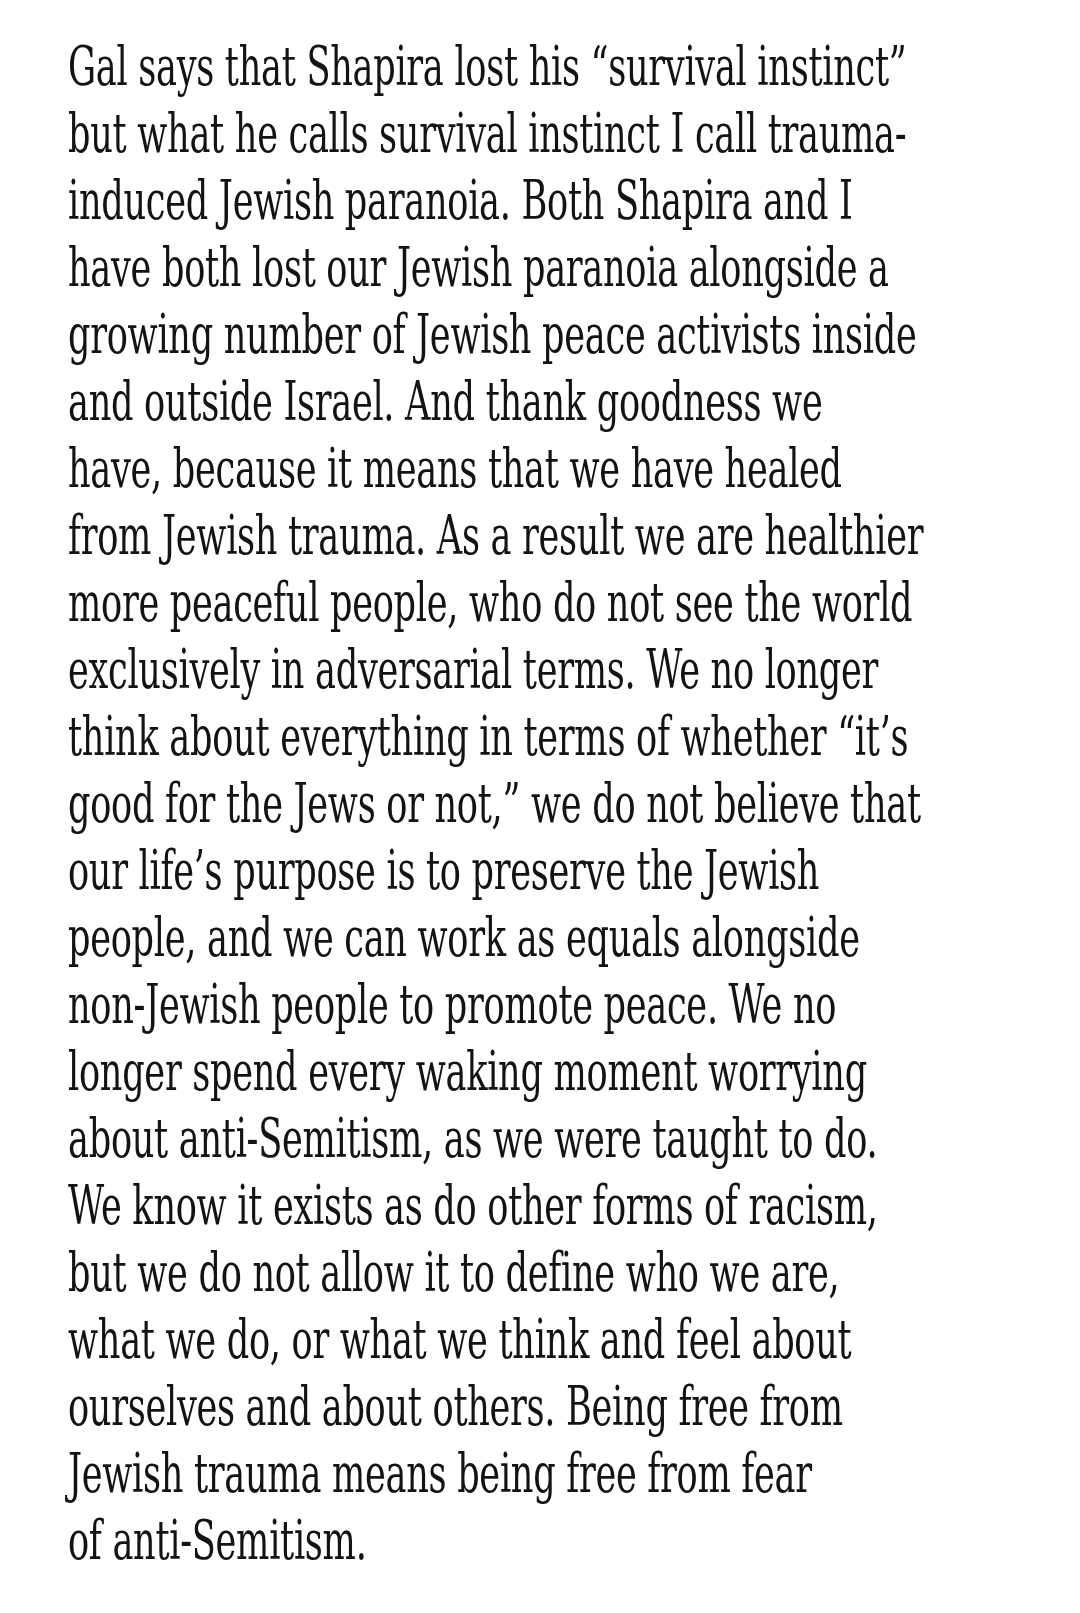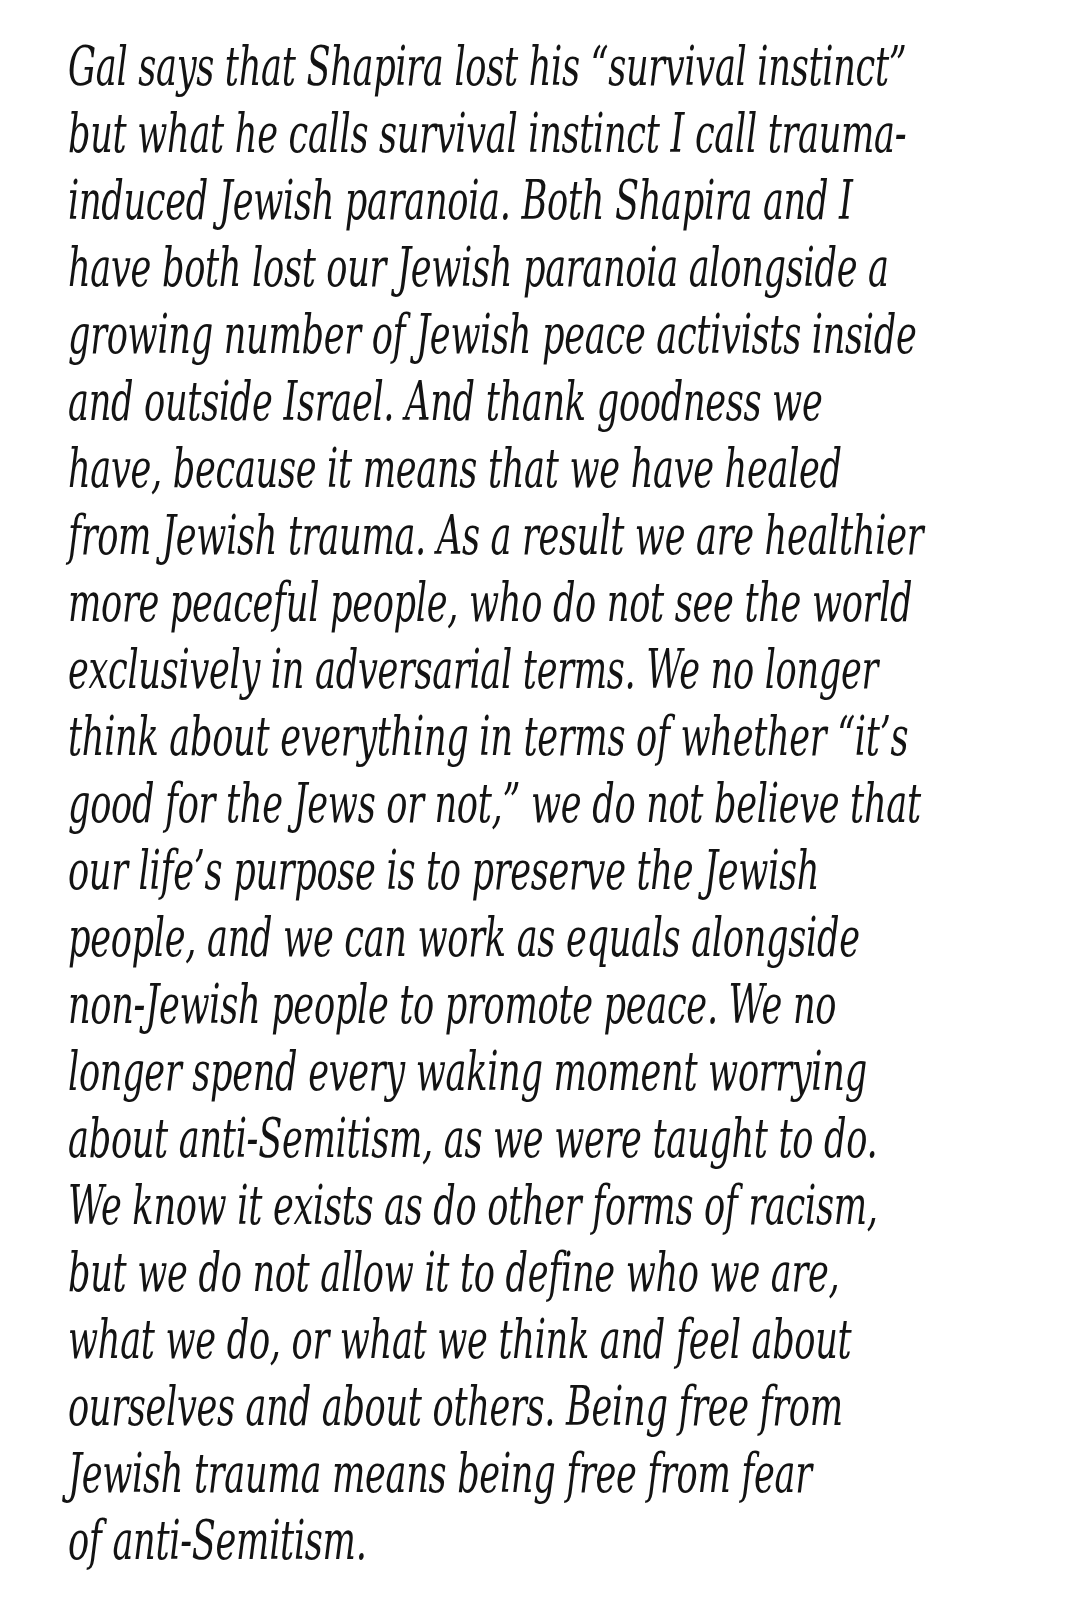--- a/index.html
+++ b/index.html
@@ -6,21 +6,20 @@
     margin: 0;
     padding: 0;
     background: #ffffff;
   }
   .page {
     position: relative;
     width: 1080px;
     height: 1613px;
     background: #ffffff;
     overflow: hidden;
-    font-style: italic;
   }
   .article-body {
     position: absolute;
     left: 68px;
     top: 33px;
     width: 1560px;            
     margin: 0;
     font-family: "DejaVu Serif", "Liberation Serif", serif;
     font-size: 55px;
     line-height: 67px;

